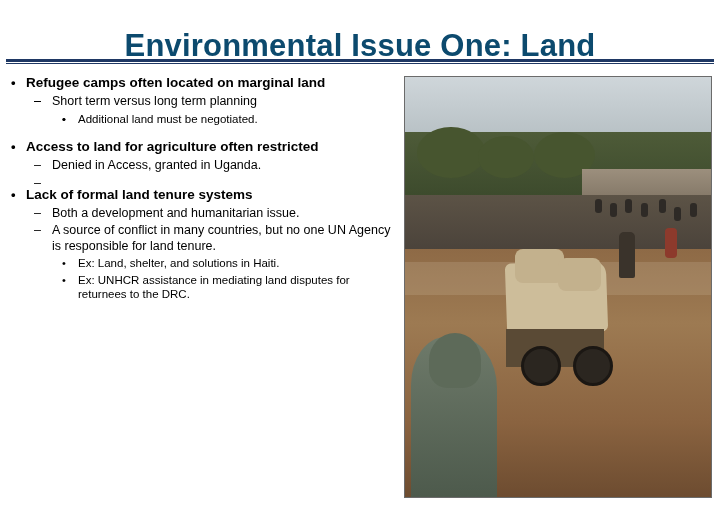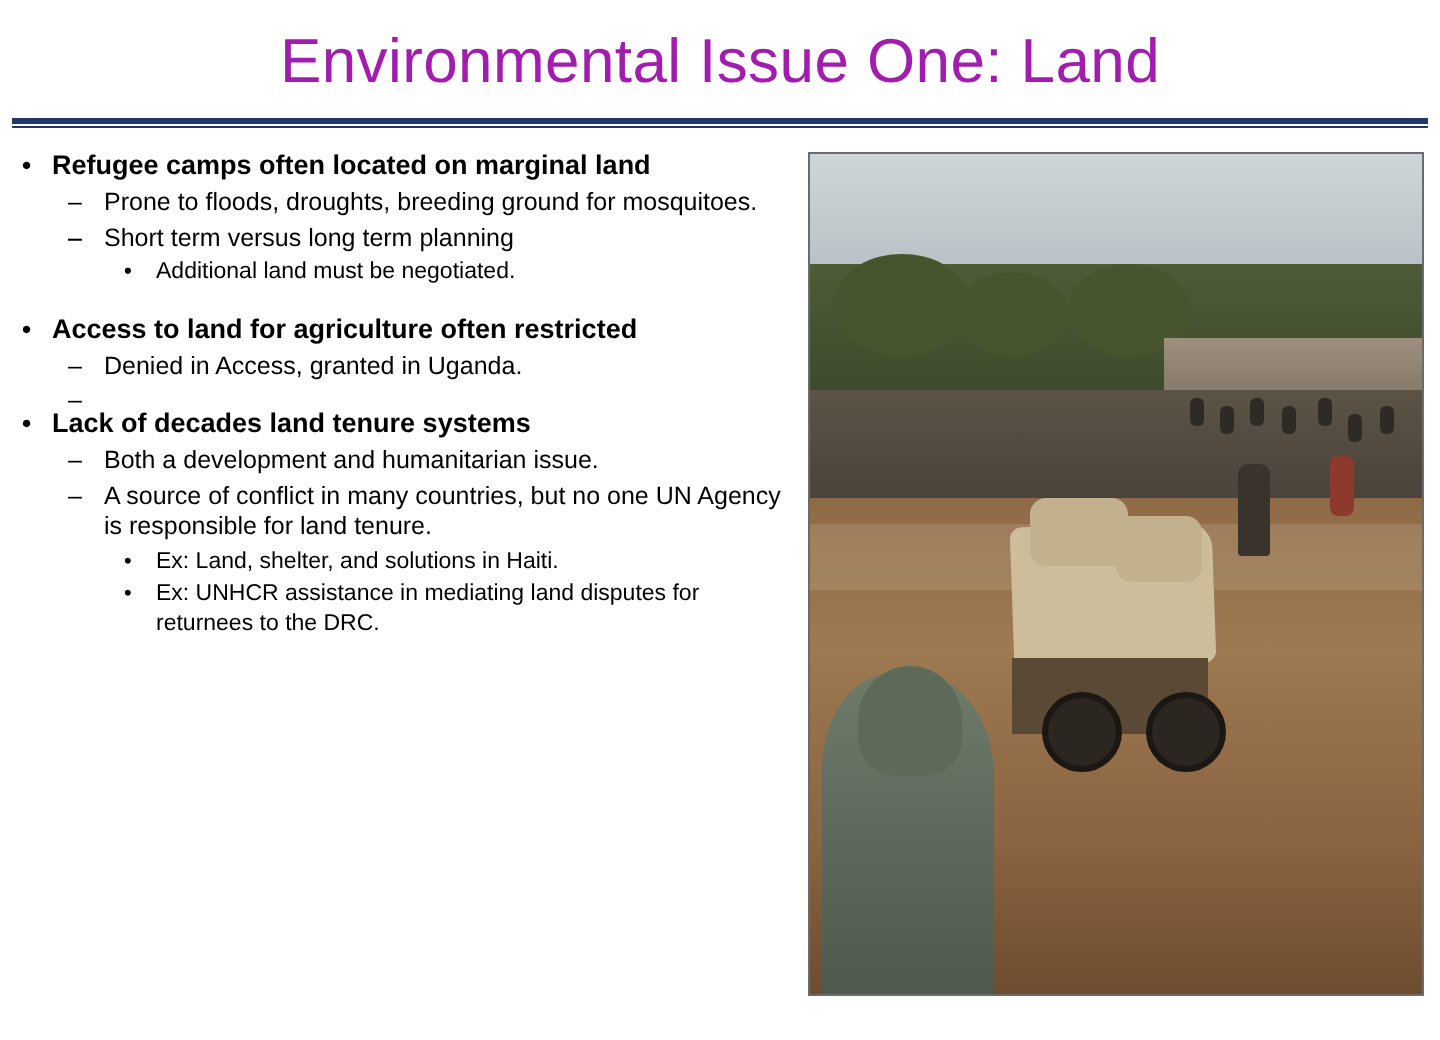--- a/index.html
+++ b/index.html
@@ -23,25 +23,25 @@
   .title-area {
     position: absolute;
     top: 8px;
     left: 0;
     width: 720px;
     height: 58px;
     text-align: center;
   }
   .slide-title {
     font-size: 31px;
-    font-weight: normal;
-    color: #a21caf;
+    font-weight: bold;
+    color: #0c4a6e;
     letter-spacing: 0.2px;
     line-height: 44px;
-    margin: 1px;
+    margin: 16px;
     font-family: "Liberation Sans", sans-serif;
   }
   .title-rule {
     position: absolute;
     top: 59px;
     left: 6px;
     width: 708px;
     height: 3px;
     background: #1f3864;
   }
@@ -244,21 +244,20 @@
   <div class="content">
     <ul>
 
       <li class="lvl1">
         <span class="bullet">•</span>
         <span>Refugee camps often located on marginal land</span>
       </li>
       <ul class="sub1">
         <li class="lvl2">
           <span class="bullet">–</span>
-          <span>Prone to floods, droughts, breeding ground for mosquitoes.</span>
         </li>
         <li class="lvl2">
           <span class="bullet">–</span>
         </li>
         <li class="lvl2">
           <span class="bullet">–</span>
           <span>Short term versus long term planning</span>
         </li>
         <ul class="sub2">
           <li class="lvl3">
@@ -284,21 +283,21 @@
         </li>
         <li class="lvl2">
           <span class="bullet">–</span>
         </li>
       </ul>
 
       <div class="gap"></div>
 
       <li class="lvl1">
         <span class="bullet">•</span>
-        <span>Lack of decades land tenure systems</span>
+        <span>Lack of formal land tenure systems</span>
       </li>
       <ul class="sub1">
         <li class="lvl2">
           <span class="bullet">–</span>
           <span>Both a development and humanitarian issue.</span>
         </li>
         <li class="lvl2">
           <span class="bullet">–</span>
           <span>A source of conflict in many countries, but no one UN Agency is responsible for land tenure.</span>
         </li>

